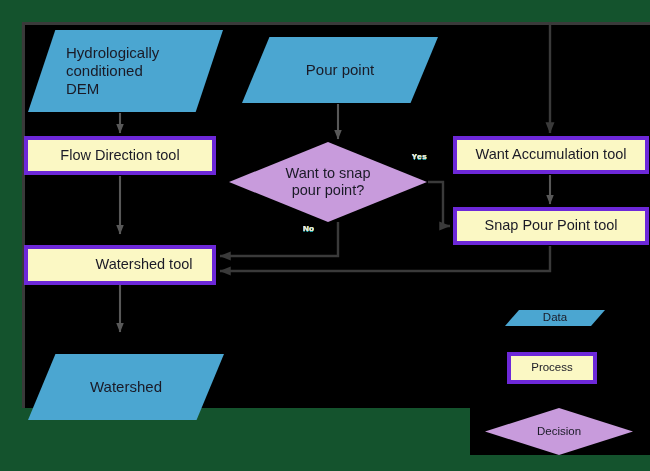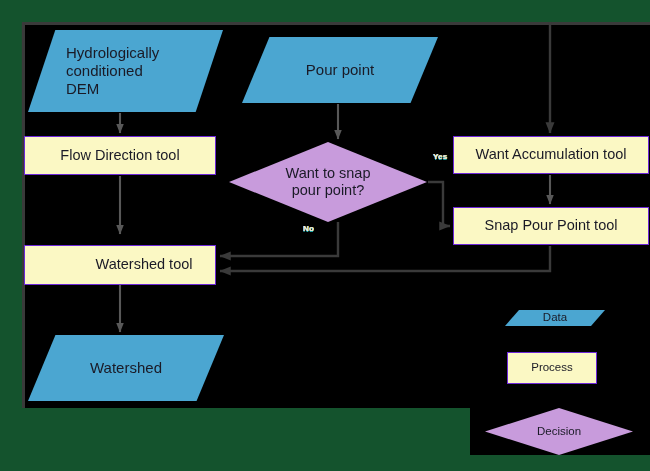--- a/index.html
+++ b/index.html
@@ -56,21 +56,21 @@
 
   
   .shape-data {
     background: #4ba6d1;
     -webkit-clip-path: polygon(14% 0%, 100% 0%, 86% 100%, 0% 100%);
     clip-path: polygon(14% 0%, 100% 0%, 86% 100%, 0% 100%);
   }
   
   .shape-process {
     background: #fbf8c4;
-    border: 1px solid #6d28d9;
+    border: 4px solid #6d28d9;
   }
   
   .shape-decision {
     background: #c89bdc;
     -webkit-clip-path: polygon(50% 0%, 100% 50%, 50% 100%, 0% 50%);
     clip-path: polygon(50% 0%, 100% 50%, 50% 100%, 0% 50%);
   }
 
   
   #node-dem {
@@ -106,21 +106,21 @@
     font-size: 14.5px;
   }
 
   #node-watershedtool {
     left: 24px; top: 245px; width: 192px; height: 40px;
     font-size: 14.5px;
     padding-left: 48px;
   }
 
   #node-watershed {
-    left: 28px; top: 335px; width: 196px; height: 66px;
+    left: 28px; top: 354px; width: 196px; height: 66px;
     font-size: 15px;
   }
 
   
   #legend-data {
     left: 505px; top: 310px; width: 100px; height: 16px;
     font-size: 11.5px;
   }
   #legend-process {
     left: 507px; top: 352px; width: 90px; height: 32px;
@@ -142,21 +142,21 @@
 
   
   .branch-label {
     position: absolute;
     font-size: 8px;
     font-weight: bold;
     color: #e8e8f0;
     letter-spacing: 0.2px;
     text-shadow: 0.5px 0 #f0d020, -0.5px 0 #4090e0, 0 0.5px #20c0c0;
   }
-  #label-yes { left: 433px; top: 152px; }
+  #label-yes { left: 412px; top: 152px; font-family: Liberation Mono, monospace; }
   #label-no  { left: 303px; top: 224px; }
 </style>
 </head>
 <body>
 
 <div id="stage">
 
   <div id="canvas-main" class="canvas-panel"></div>
   <div id="canvas-legend" class="canvas-panel"></div>
 

